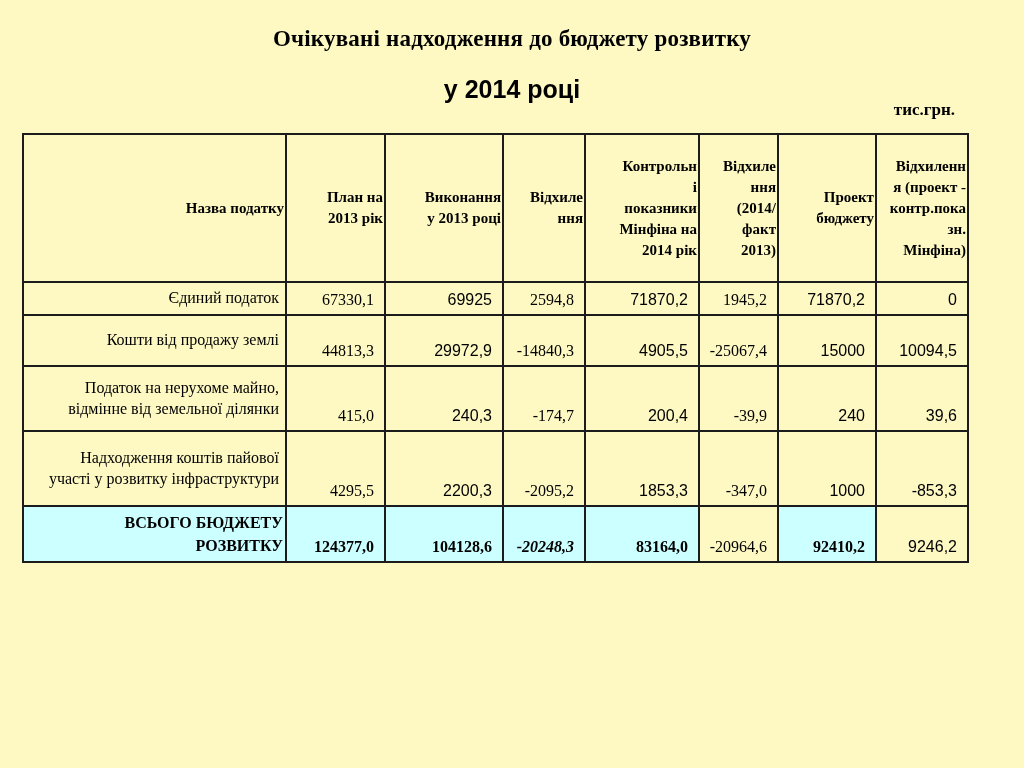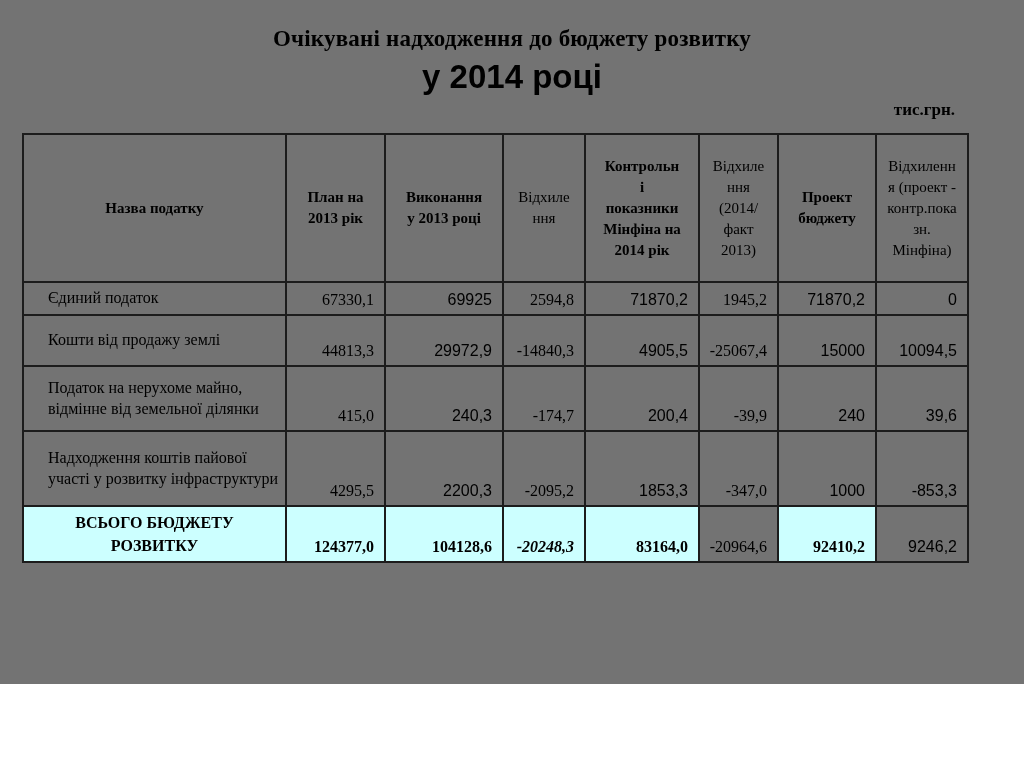--- a/index.html
+++ b/index.html
@@ -1,43 +1,43 @@
 <!DOCTYPE html>
 <html><head>
 <meta charset="utf-8">
 <style>
   html,body{margin:0;padding:0;background:#fff;}
   .slide{
-    position:relative;width:1024px;height:684px;background:#737373;
+    position:relative;width:1024px;height:768px;background:#fef9c3;
     overflow:hidden;color:#000;
     font-family:"Liberation Serif","DejaVu Serif",serif;
   }
   .serif{font-family:"Liberation Serif","DejaVu Serif",serif;}
   .sans{font-family:"Liberation Sans","DejaVu Sans",sans-serif;}
   .bold{font-weight:bold;}
 
   .title-block{position:absolute;top:26px;left:0;width:100%;text-align:center;}
   .title-line1{font-size:23px;font-weight:bold;letter-spacing:.2px;}
-  .title-line2{font-size:33px;font-weight:bold;margin-top:6px;
+  .title-line2{font-size:25px;font-weight:bold;margin-top:23px;
     font-family:"Liberation Sans","DejaVu Sans",sans-serif;}
 
   .units{position:absolute;top:100px;right:69px;font-size:17px;font-weight:bold;}
 
   table.budget{
     position:absolute;left:22px;top:133px;width:945px;
     border-collapse:collapse;table-layout:fixed;
   }
   table.budget th, table.budget td{
-    border:2px solid #1c1c1c;overflow:hidden;color:#000;
+    border:2px solid #1c1c1c;overflow:hidden;color:#000;text-align:right;
   }
   th.hcell{
     font-size:15px;line-height:1.4;text-align:center;vertical-align:middle;
     white-space:pre-line;padding:2px 1px;font-weight:bold;
   }
-  th.hcell.regular{font-weight:normal;margin-top:39px;}
+  th.hcell.regular{font-weight:bold;margin-top:39px;}
   td.name{
     font-size:16px;line-height:1.32;text-align:left;vertical-align:middle;
     padding:4px 6px 6px 24px;
   }
   td.num{
     font-size:16px;text-align:right;vertical-align:bottom;
     padding:2px 10px 5px 2px;white-space:nowrap;
   }
   td.total-name{
     font-size:16px;line-height:1.45;text-align:center;vertical-align:middle;

